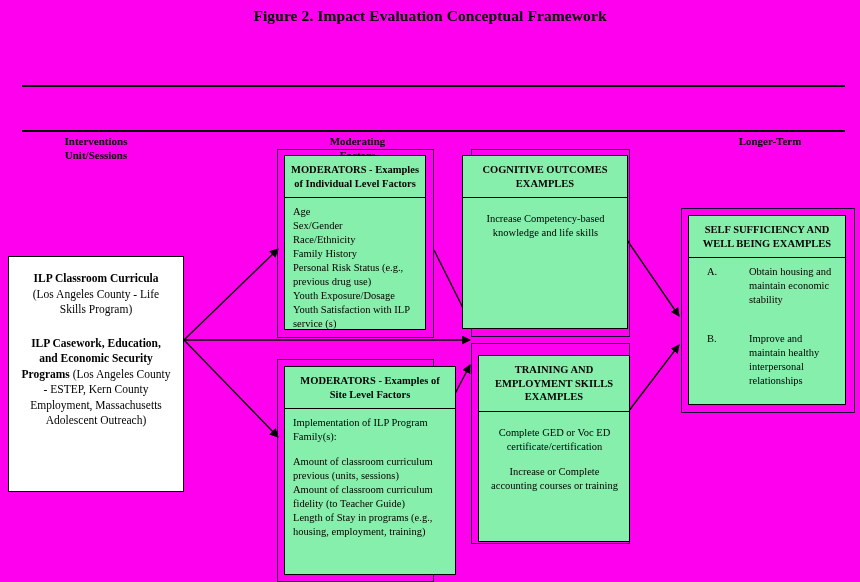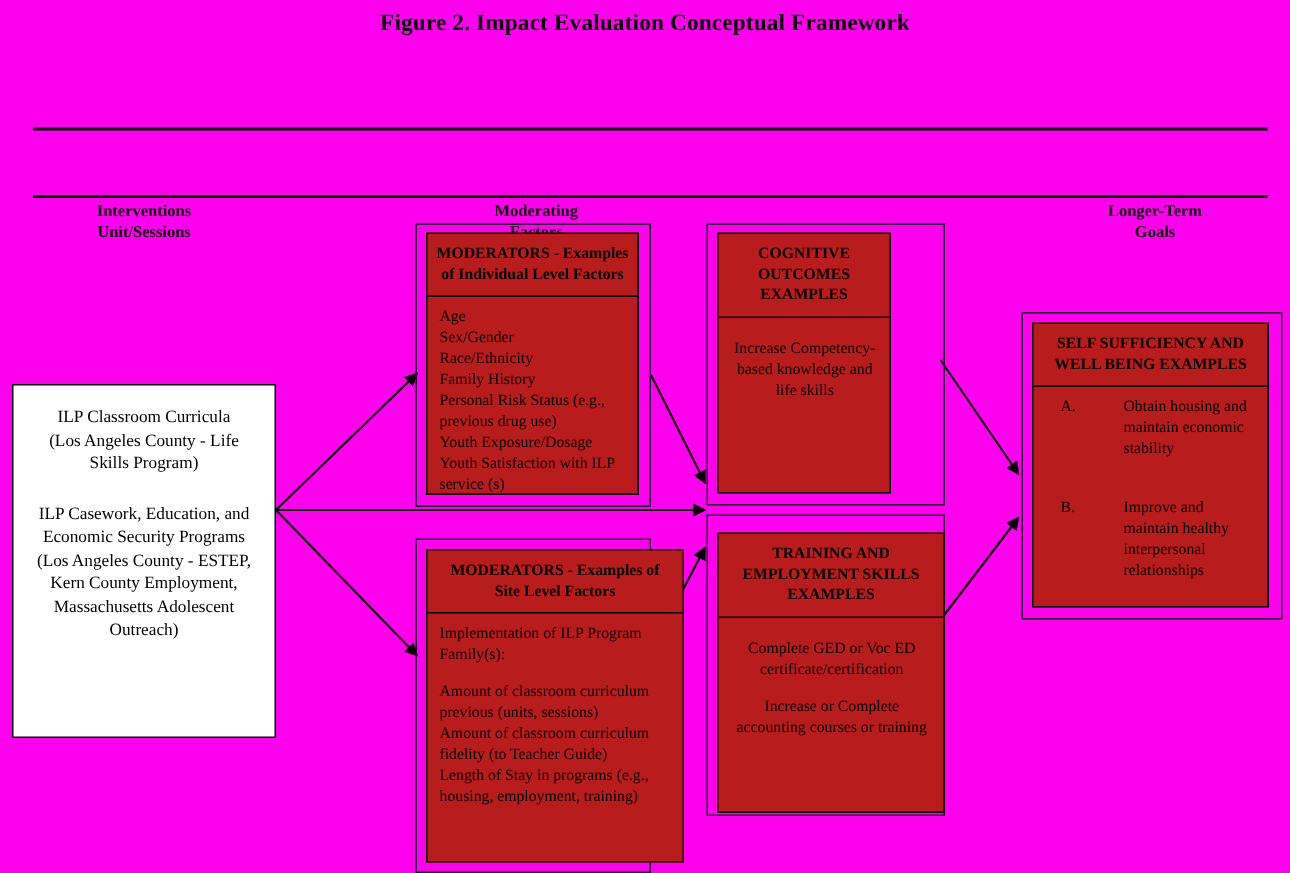--- a/index.html
+++ b/index.html
@@ -31,40 +31,40 @@
     font-weight:bold;font-size:11px;line-height:14px;
     color:#000;text-align:center;margin-top:44px;
   }
   .colhead.c1{left:22px;width:148px;}
   .colhead.c2{left:285px;width:145px;}
   .colhead.c3{left:470px;width:155px;}
   .colhead.c4{left:690px;width:160px;}
 
   
   .obox{position:absolute;border:1px solid #1a0033;background:transparent;}
-  .ibox{position:absolute;border:1px solid #000;background:#b91c1c;box-sizing:border-box;}
+  .ibox{position:absolute;border:1px solid #000;background:#86efac;box-sizing:border-box;}
   .plainbox{position:absolute;border:1px solid #000;background:#fff;box-sizing:border-box;}
 
   .bhead{
     border-bottom:1px solid #000;
     text-align:center;font-weight:bold;font-size:10.5px;line-height:13.5px;
     padding:7px 6px 7px 6px;box-sizing:border-box;color:#000;
   }
   .bbody{padding:7px 7px 4px 8px;font-size:10.5px;line-height:14px;color:#000;}
   .bbody.ctr{text-align:center;padding-top:14px;}
   .bbody p{margin:0;}
   .bbody p.gap{margin-top:11px;}
 
   
   #ilp-box{left:8px;top:256px;width:176px;height:236px;}
   #ilp-box .inner{
     padding:14px 12px 0 12px;text-align:center;
     font-size:11.5px;line-height:15.5px;color:#000;
   }
-  #ilp-box .ln b{font-weight:normal;}
+  #ilp-box .ln b{font-weight:bold;}
   .ilp-gap{height:18px;}
 
   
   .lrow{display:flex;margin-bottom:4px;}
   .lrow .lbl{width:52px;padding-left:10px;box-sizing:border-box;font-size:10.5px;}
   .lrow .txt{flex:1;font-size:10.5px;line-height:14px;padding-right:6px;}
   .lrow.second{margin-top:25px;}
 
   svg.arrows{position:absolute;left:0;top:0;width:860px;height:582px;}
 </style>
@@ -81,21 +81,20 @@
   <div class="colhead c1">
     <div>Interventions</div>
     <div>Unit/Sessions</div>
   </div>
   <div class="colhead c2">
     <div>Moderating</div>
     <div>Factors</div>
   </div>
   <div class="colhead c4">
     <div>Longer-Term</div>
-    <div>Goals</div>
   </div>
 
   <svg class="arrows" viewBox="0 0 860 582">
     <defs>
       <marker id="ah" markerWidth="9" markerHeight="9" refX="8" refY="4.5" orient="auto" markerUnits="userSpaceOnUse">
         <path d="M0,0 L9,4.5 L0,9 z" fill="#000"></path>
       </marker>
     </defs>
     <g stroke="#000" stroke-width="1.4" fill="none" marker-end="url(#ah)">
       <line x1="184" y1="340" x2="278" y2="249"></line>
@@ -141,21 +140,21 @@
     <div class="bhead">MODERATORS - Examples of Site Level Factors</div>
     <div class="bbody">
       <p>Implementation of ILP Program Family(s):</p>
       <p class="gap">Amount of classroom curriculum previous (units, sessions)</p>
       <p>Amount of classroom curriculum fidelity (to Teacher Guide)</p>
       <p>Length of Stay in programs (e.g., housing, employment, training)</p>
     </div>
   </div>
 
   <div class="obox" style="left:471px;top:149px;width:157px;height:186px;"></div>
-  <div class="ibox" style="left:478px;top:155px;width:116px;height:174px;">
+  <div class="ibox" style="left:462px;top:155px;width:166px;height:174px;">
     <div class="bhead">COGNITIVE OUTCOMES EXAMPLES</div>
     <div class="bbody ctr">
       <p>Increase Competency-based knowledge and life skills</p>
     </div>
   </div>
 
   <div class="obox" style="left:471px;top:343px;width:157px;height:199px;"></div>
   <div class="ibox" style="left:478px;top:355px;width:152px;height:187px;">
     <div class="bhead">TRAINING AND EMPLOYMENT SKILLS EXAMPLES</div>
     <div class="bbody ctr">

